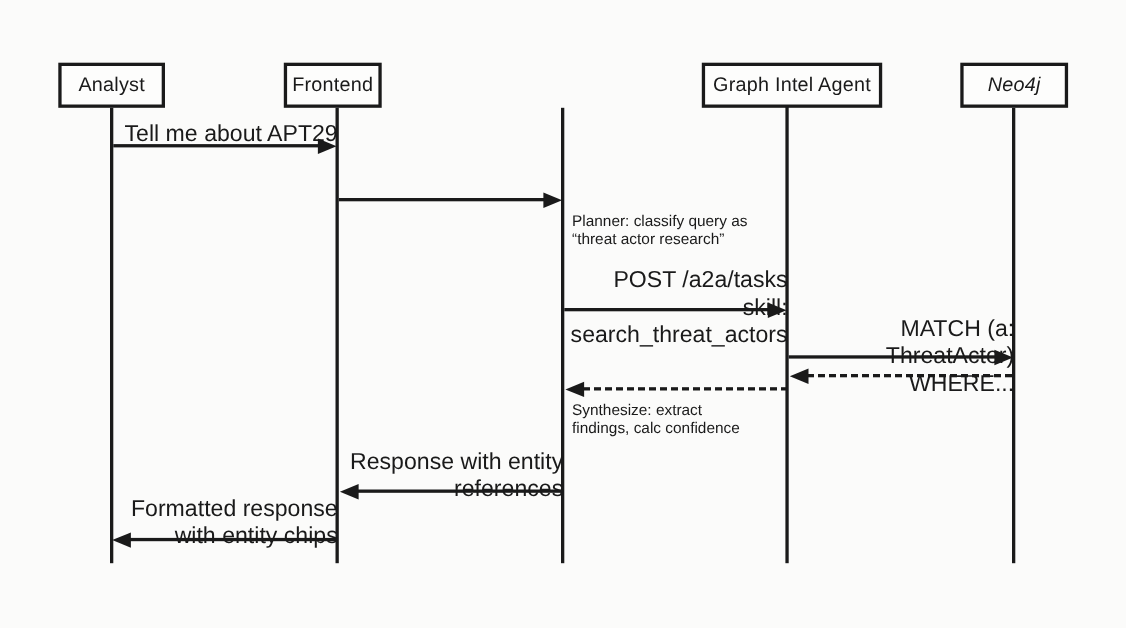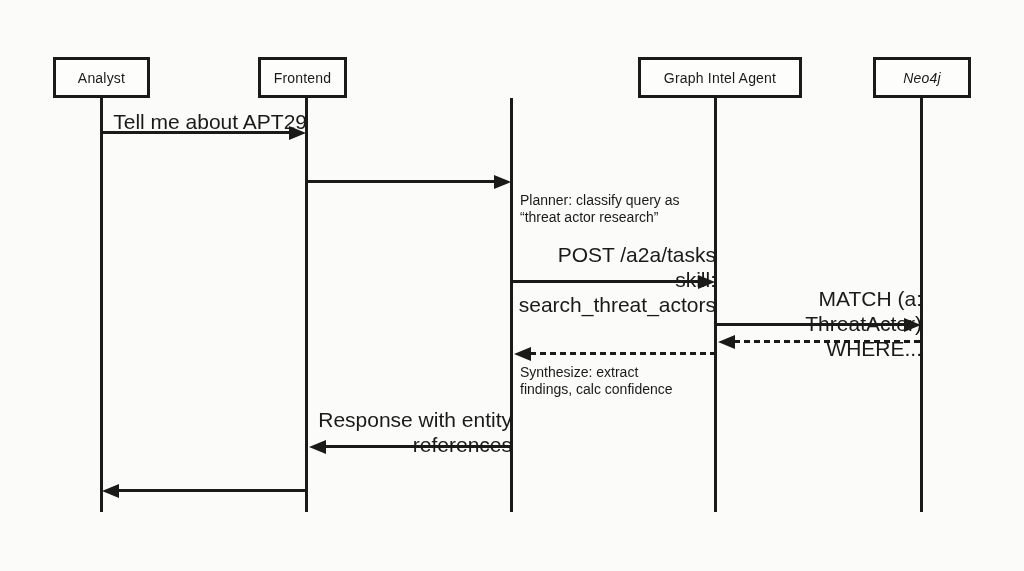--- a/index.html
+++ b/index.html
@@ -17,21 +17,21 @@
     color: #1a1a1a;
   }
   .pbox {
     position: absolute;
     box-sizing: border-box;
     border: 3px solid #1a1a1a;
     background: #fdfdfc;
     display: flex;
     align-items: center;
     justify-content: center;
-    font-size: 14px;
+    font-size: 18px;
     letter-spacing: 0.2px;
     white-space: nowrap;
   }
   .lifeline {
     position: absolute;
     width: 3px;
     background: #1a1a1a;
   }
   .mline {
     position: absolute;
@@ -131,17 +131,19 @@
 
   <div class="note-label" style="left:520px; top:364px; width:240px;">Synthesize: extract
 findings, calc confidence</div>
 
   <div class="msg-label" style="left:307px; top:408px; width:205px;">Response with entity
 references</div>
   <div class="mline solid" style="left:325px; top:445px; width:186px;">
     <span class="arrowhead left"></span>
   </div>
 
+  <div class="msg-label" style="left:102px; top:451px; width:205px;">Formatted response
+with entity chips</div>
   <div class="mline solid" style="left:118px; top:489px; width:188px;">
     <span class="arrowhead left"></span>
   </div>
 
 </div>
 
 </body></html>

